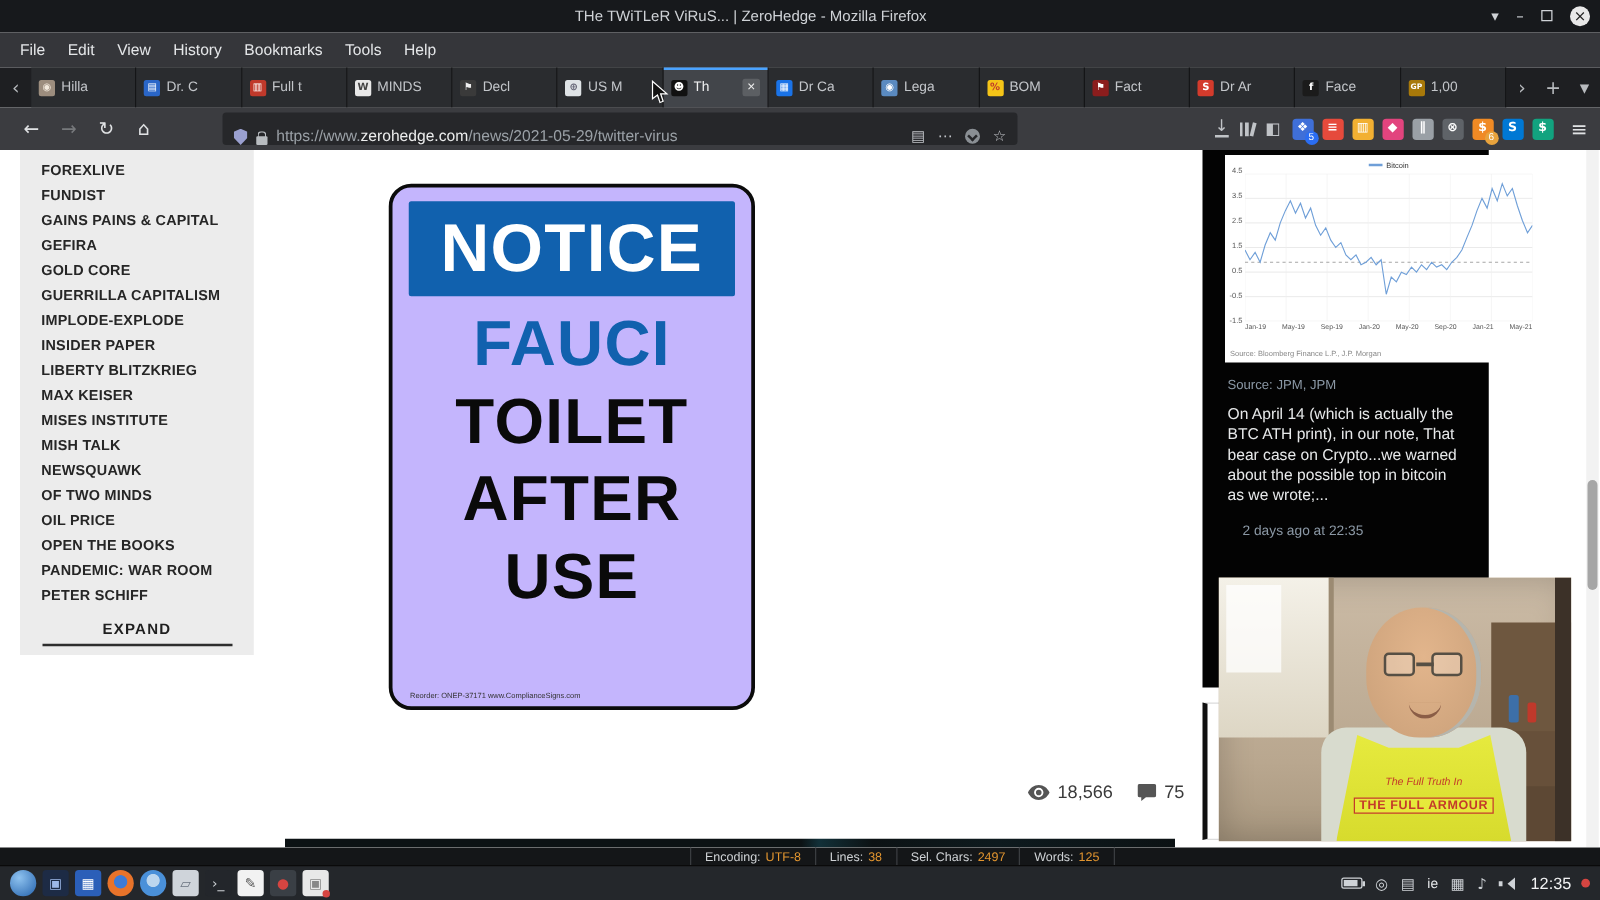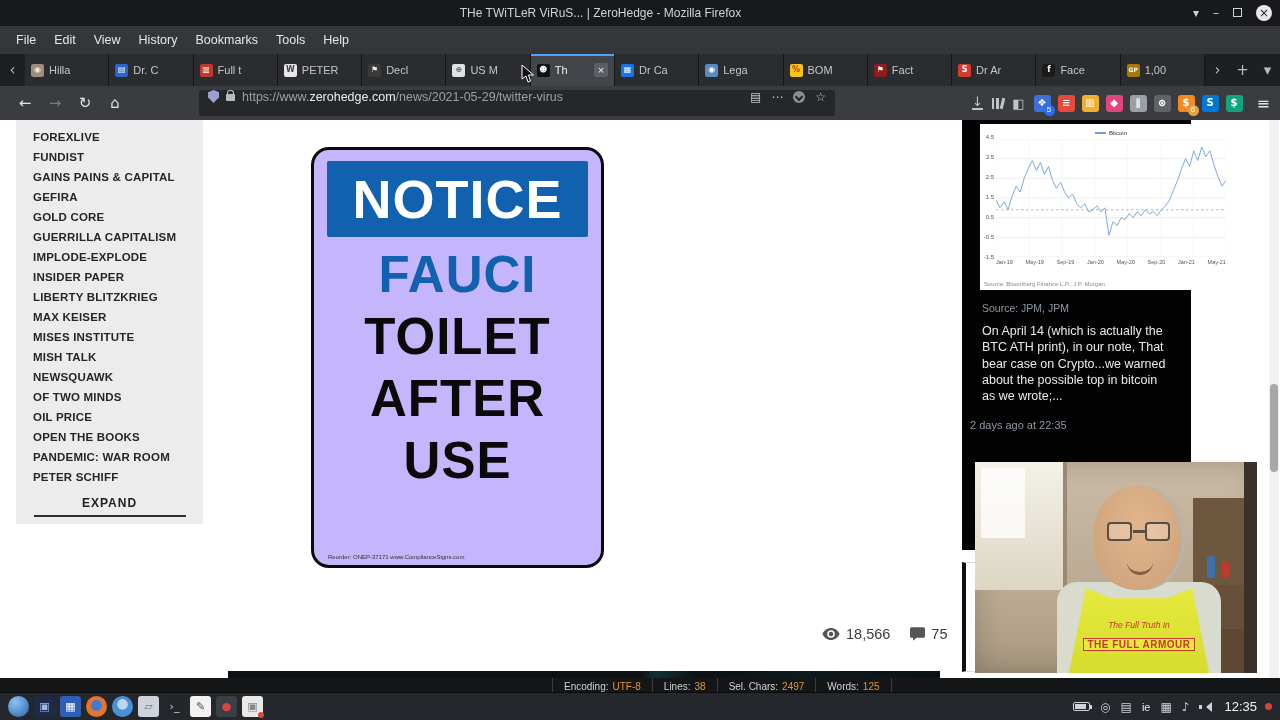--- a/index.html
+++ b/index.html
@@ -26,21 +26,21 @@
   .tab.active:before{content:'';position:absolute;top:0;left:0;right:0;height:2px;background:#4aa3ff}
   .favicon{flex:0 0 13px;width:13px;height:13px;border-radius:2px;display:flex;align-items:center;justify-content:center;font-size:8px;font-weight:bold;font-family:"DejaVu Sans",sans-serif;line-height:1}
   .tab-label{flex:1;min-width:0;overflow:hidden;white-space:nowrap;font-size:11px;color:#c3c6ca}
   .tab.active .tab-label{color:#f0f1f2}
   .tab-close{flex:0 0 14px;height:14px;font-size:11px;color:#f0f0f0;display:flex;align-items:center;justify-content:center;border-radius:2px;background:rgba(255,255,255,.14)}
 
   
   .navbar{position:absolute;top:86px;left:0;right:0;height:34px;background:#3b3c40;display:flex;align-items:center;padding:0 10px}
   .nav-btn{width:30px;height:28px;display:flex;align-items:center;justify-content:center;color:#e0e2e4;font-size:15px;font-family:"DejaVu Sans",sans-serif;border-radius:3px}
   .nav-btn.disabled{color:#77797c}
-  .urlbar{margin-left:69px;width:636px;height:26px;background:#26272a;border-radius:3px;display:flex;align-items:flex-start;padding:0 9px;gap:7px}
+  .urlbar{margin-left:48px;width:636px;height:26px;background:#26272a;border-radius:3px;display:flex;align-items:flex-end;padding:0 9px;gap:7px}
   .shield{width:11px;height:13px;background:#9aa0d0;clip-path:polygon(50% 0,100% 18%,100% 55%,50% 100%,0 55%,0 18%);flex:0 0 11px}
   .padlock{width:9px;height:7px;background:#b8bcc0;border-radius:1px;position:relative;margin-top:4px;flex:0 0 9px}
   .padlock:before{content:'';position:absolute;left:1px;top:-4.5px;width:5px;height:5px;border:1.5px solid #b8bcc0;border-bottom:none;border-radius:3px 3px 0 0}
   .url-text{flex:1;min-width:0;overflow:hidden;white-space:nowrap;font-size:12.5px;color:#9aa0a6}
   .url-text .domain{color:#eceded}
   .url-actions{display:flex;align-items:center;gap:10px;color:#c0c3c7;font-size:12px;font-family:"DejaVu Sans",sans-serif}
   .pocket{width:12px;height:12px;border-radius:50%;background:#8a8f94;position:relative}
   .pocket:after{content:'';position:absolute;left:3px;top:2.5px;width:4px;height:4px;border-left:2px solid #26272a;border-bottom:2px solid #26272a;transform:rotate(-45deg)}
   .nav-right{margin-left:auto;display:flex;align-items:center;gap:9px}
   .nav-ic{color:#c0c3c7;font-size:13px;font-family:"DejaVu Sans",sans-serif;position:relative;display:flex;align-items:center;justify-content:center}
@@ -77,21 +77,21 @@
   .tweet{position:absolute;left:962px;top:0;width:229px;height:430px;background:#030303;color:#e7e9ea;z-index:1}
   .chart-card{position:relative;margin:4px 0 0 18px;width:262px;height:166px;background:#fff}
   .chart-legend{position:absolute;left:0;right:0;top:6px;text-align:center;font-size:6px;color:#333}
   .legend-swatch{display:inline-block;width:11px;height:2px;background:#6f9fd8;vertical-align:middle;margin-right:3px}
   .chart-y{position:absolute;left:1px;top:10px;height:126px;width:13px;display:flex;flex-direction:column;justify-content:space-between;text-align:right;font-size:6px;color:#555}
   .chart-svg{position:absolute;left:16px;top:15px}
   .chart-x{position:absolute;left:16px;top:135px;width:230px;display:flex;justify-content:space-between;font-size:5.5px;color:#555}
   .chart-src{position:absolute;left:4px;bottom:3px;font-size:6px;color:#888}
   .tweet-src{margin:12px 20px 0;font-size:10.5px;color:#8b98a5}
   .tweet-body{margin:9px 20px 0;font-size:12.5px;line-height:1.3}
-  .tweet-time{margin:15px 8px 0;font-size:11px;color:#8b98a5}
+  .tweet-time{margin:15px 32px 0;font-size:11px;color:#8b98a5}
 
   .quote-card{position:absolute;left:962px;top:442px;width:281px;height:110px;background:#fff;border:1px solid #dcdcdc;border-left:4px solid #101010;z-index:2}
 
   
   .webcam{position:absolute;left:975px;top:342px;width:282px;height:211px;overflow:hidden;background:linear-gradient(180deg,#cbbba6,#b9a78f 70%,#a8977f);z-index:6;box-shadow:inset 0 0 28px rgba(0,0,0,.22)}
   .wcam-window{position:absolute;left:0;top:0;width:92px;height:128px;background:linear-gradient(180deg,#f4f1e8,#ddd6c4);border-right:4px solid #9b8a72}
   .wcam-glare{position:absolute;left:6px;top:6px;width:44px;height:70px;background:rgba(255,255,255,.75)}
   .wcam-shelf{position:absolute;right:0;top:36px;width:64px;height:175px;background:#6e573f;box-shadow:inset 0 -44px 0 #5d4834,inset 0 -88px 0 #67503a}
   .wcam-edge{position:absolute;right:0;top:0;width:13px;height:100%;background:#3c3128}
   .wcam-obj1{position:absolute;right:42px;top:94px;width:8px;height:22px;background:#3d6fa8;border-radius:2px}
@@ -171,21 +171,21 @@
         <div class="tab">
           <span class="favicon" style="background: rgb(42, 102, 200); color: rgb(255, 255, 255);">▤</span>
           <span class="tab-label">Dr. C</span>
         </div>
         <div class="tab">
           <span class="favicon" style="background: rgb(192, 57, 43); color: rgb(255, 255, 255);">▥</span>
           <span class="tab-label">Full t</span>
         </div>
         <div class="tab">
           <span class="favicon" style="background: rgb(232, 232, 232); color: rgb(68, 68, 68);">W</span>
-          <span class="tab-label">PETER</span>
+          <span class="tab-label">MINDS</span>
         </div>
         <div class="tab">
           <span class="favicon" style="background: rgb(58, 58, 58); color: rgb(238, 238, 238);">⚑</span>
           <span class="tab-label">Decl</span>
         </div>
         <div class="tab">
           <span class="favicon" style="background: rgb(223, 227, 230); color: rgb(102, 102, 119);">⊕</span>
           <span class="tab-label">US M</span>
         </div>
         <div class="tab active">

